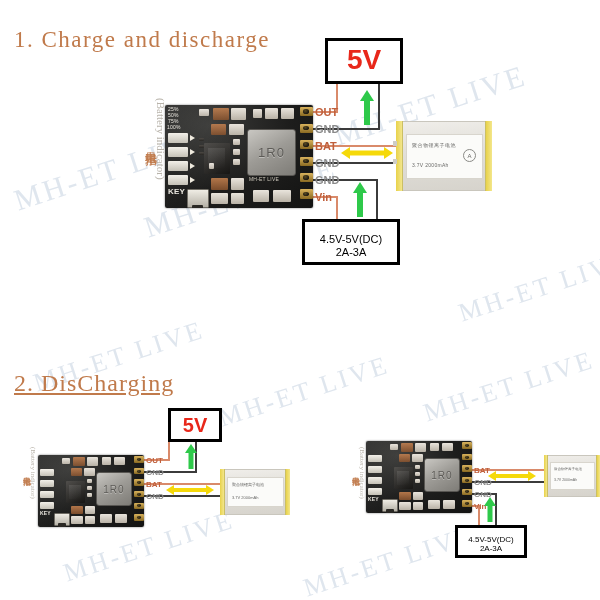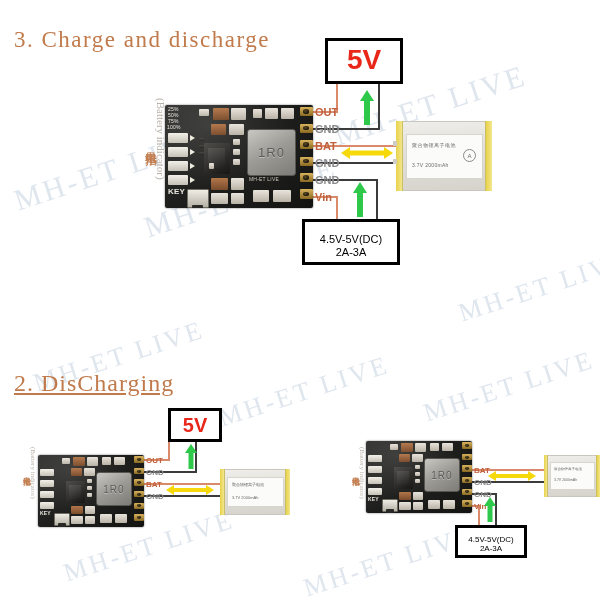--- a/index.html
+++ b/index.html
@@ -211,21 +211,21 @@
       <div class="wm" style="left: 140px; top: 212px; font-size: 30px; transform: rotate(-18deg);">MH-ET LIVE</div>
       <div class="wm" style="left: 330px; top: 120px; font-size: 30px; transform: rotate(-18deg);">MH-ET LIVE</div>
       <div class="wm" style="left: 30px; top: 370px; font-size: 26px; transform: rotate(-18deg);">MH-ET LIVE</div>
       <div class="wm" style="left: 215px; top: 405px; font-size: 26px; transform: rotate(-18deg);">MH-ET LIVE</div>
       <div class="wm" style="left: 420px; top: 400px; font-size: 26px; transform: rotate(-18deg);">MH-ET LIVE</div>
       <div class="wm" style="left: 60px; top: 560px; font-size: 26px; transform: rotate(-18deg);">MH-ET LIVE</div>
       <div class="wm" style="left: 300px; top: 575px; font-size: 26px; transform: rotate(-18deg);">MH-ET LIVE</div>
       <div class="wm" style="left: 455px; top: 300px; font-size: 26px; transform: rotate(-18deg);">MH-ET LIVE</div>
     </div>
 
-  <div class="title t1">3. Charge and discharge</div>
+  <div class="title t1">1. Charge and discharge</div>
 
   <div class="vlabel" style="left:142px;top:142px;font-size:12px;letter-spacing:1px;">电量指示</div>
   <div class="vlabel en" style="left:155px;top:98px;font-size:11px;letter-spacing:0px;">(Battery indicator)</div>
 
   <div class="board" style="left:165px;top:105px;width:148px;height:103px;">
     <div class="pcb">
 
       <div class="silk" style="left:3px;top:2px;font-size:5px;">25%</div>
       <div class="silk" style="left:3px;top:8px;font-size:5px;">50%</div>
       <div class="silk" style="left:3px;top:14px;font-size:5px;">75%</div>

